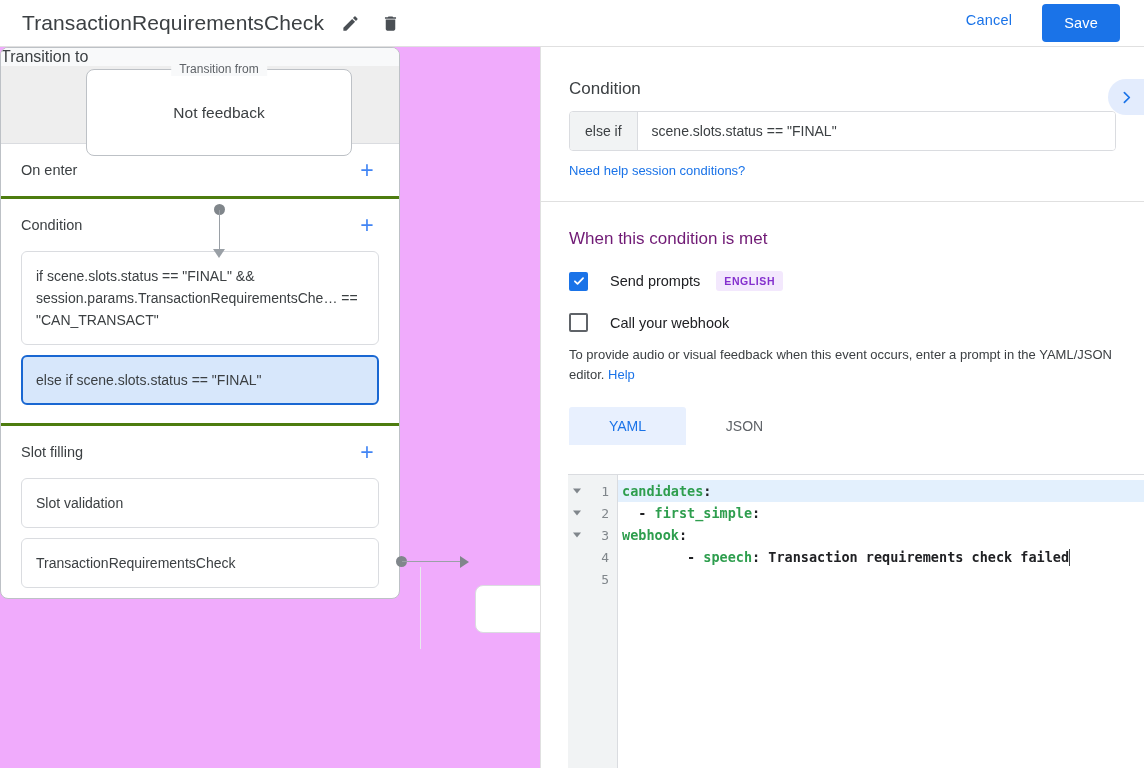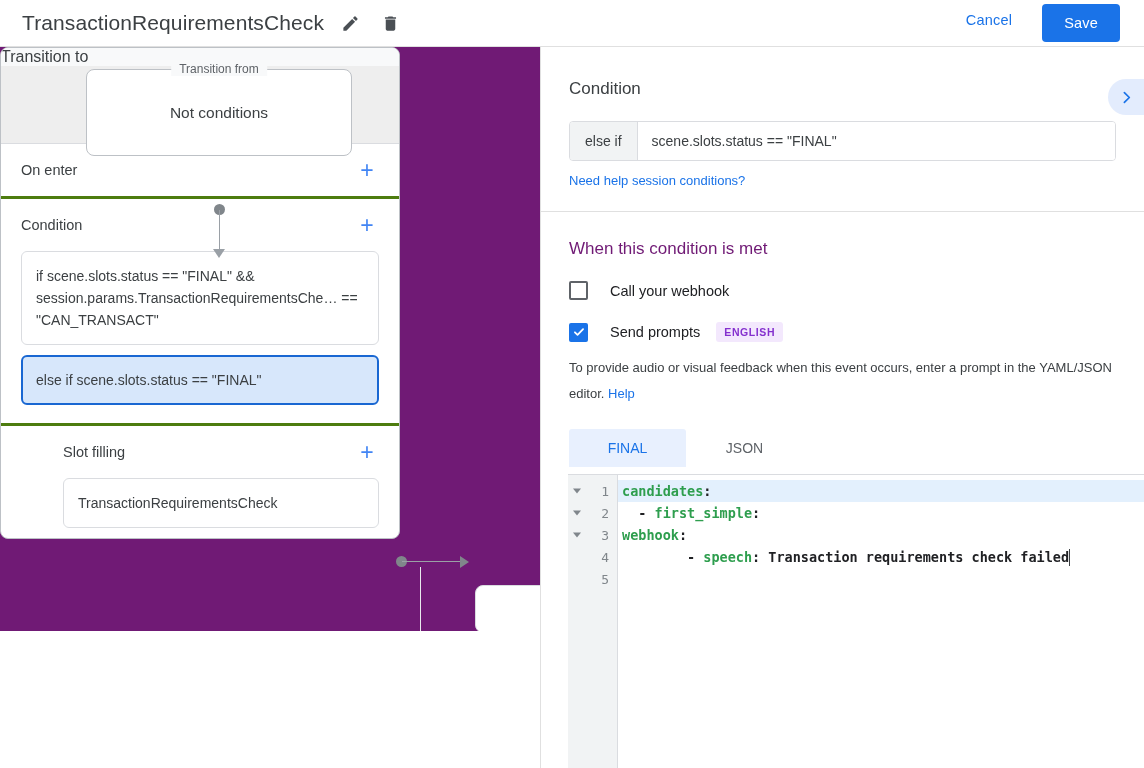--- a/index.html
+++ b/index.html
@@ -62,22 +62,22 @@
     margin-left: 16px;
     cursor: pointer;
     letter-spacing: .2px;
     font-family: "Liberation Sans", sans-serif;
   }
 
   
   .canvas {
     position: absolute;
     top: 47px; left: 0;
-    width: 540px; height: 584px;
-    background: #701a75;
+    width: 540px; height: 721px;
+    background: #f0abfc;
     overflow: hidden;
   }
 
   .fieldset {
     position: absolute;
     border: 1px solid #bdc1c6;
     border-radius: 8px;
     background: #ffffff;
   }
   .fieldset .legend {
@@ -146,21 +146,21 @@
     align-items: center; justify-content: center;
     border-bottom: 1px solid #dadce0;
   }
   .scene-name { font-size: 15.5px; color: #3c4043; }
   .scene-sub  { font-size: 11.5px; color: #5f6368; margin-top: 5px; }
 
   .section {
     border-bottom: 3px solid #4d7c0f;
     padding: 0 20px 0 20px;
   }
-  .section:last-child { border-bottom: none; margin-left: 42px; }
+  .section:last-child { border-bottom: none; }
   .section-head {
     display: flex; align-items: center;
     height: 52px;
   }
   .section-title { font-size: 14.5px; color: #3c4043; }
   .plus-btn {
     margin-left: auto;
     color: #4285f4;
     font-size: 23px;
     line-height: 1;
@@ -224,21 +224,21 @@
     width: 36px; height: 36px;
     background: #e3ecfd;
     border-top-left-radius: 18px;
     border-bottom-left-radius: 18px;
     display: flex; align-items: center; justify-content: center;
     cursor: pointer;
   }
 
   .cond-input {
     display: flex;
-    margin-top: 22px;
+    margin-top: 12px;
     border: 1px solid #dadce0;
     border-radius: 4px;
     height: 40px;
     overflow: hidden;
   }
   .cond-prefix {
     background: #f1f3f4;
     border-right: 1px solid #dadce0;
     display: flex; align-items: center;
     padding: 0 15px;
@@ -301,21 +301,21 @@
     font-size: 10.5px;
     font-weight: 700;
     letter-spacing: .6px;
     padding: 4px 8px;
     border-radius: 3px;
   }
   .desc {
     margin-top: 13px;
     font-size: 13px;
     color: #3c4043;
-    line-height: 26px;
+    line-height: 20px;
     max-width: 556px;
   }
   .desc a { color: #1a73e8; text-decoration: none; cursor: pointer; }
 
   
   .tabs {
     display: flex;
     margin-top: 22px;
   }
   .tab {
@@ -412,21 +412,21 @@
   <div class="topbar-right">
     <button class="cancel-btn">Cancel</button>
     <button class="save-btn">Save</button>
   </div>
 </div>
 
 <div class="canvas">
 
   <div class="fieldset" id="transition-from">
     <div class="legend">Transition from</div>
-    <div class="body">Not conditions</div>
+    <div class="body">Not feedback</div>
   </div>
 
   <div class="connector-dot" style="left:214px; top:157px;"></div>
   <div class="connector-line" style="left:219px; top:163px; width:1px; height:41px;"></div>
   <div class="arrow-down" style="left:213px; top:202px;"></div>
 
   <div class="canvas-vline"></div>
 
   <div id="transition-to">
     <div class="legend">Transition to</div>
@@ -450,20 +450,21 @@
       <div class="sub-card">if scene.slots.status == "FINAL" &amp;&amp; session.params.TransactionRequirementsChe… == "CAN_TRANSACT"</div>
       <div class="sub-card selected">else if scene.slots.status == "FINAL"</div>
       <div style="height:8px"></div>
     </div>
 
     <div class="section">
       <div class="section-head">
         <span class="section-title">Slot filling</span>
         <span class="plus-btn">+</span>
       </div>
+      <div class="sub-card tall">Slot validation</div>
       <div class="sub-card tall">TransactionRequirementsCheck</div>
     </div>
   </div>
 
   <div class="connector-dot" style="left:396px; top:509px;"></div>
   <div class="connector-line" style="left:402px; top:514px; width:60px; height:1px;"></div>
   <div class="arrow-right" style="left:460px; top:509px;"></div>
   <div id="next-node"></div>
 </div>
 
@@ -483,43 +484,43 @@
       <div class="cond-value">scene.slots.status == "FINAL"</div>
     </div>
 
     <a class="help-link">Need help session conditions?</a>
   </div>
 
   <div class="panel-divider"></div>
 
   <div class="panel-section">
     <div class="panel-h2">When this condition is met</div>
-
-    <div class="check-row">
-      <div class="cbox"></div>
-      <span class="check-label">Call your webhook</span>
-    </div>
 
     <div class="check-row">
       <div class="cbox checked">
         <svg width="14" height="14" viewBox="0 0 24 24">
           <path fill="none" stroke="#ffffff" stroke-width="3" stroke-linecap="round" stroke-linejoin="round" d="M5 12.5l4.5 4.5L19 7"></path>
         </svg>
       </div>
       <span class="check-label">Send prompts</span>
       <span class="lang-badge">ENGLISH</span>
     </div>
 
+    <div class="check-row">
+      <div class="cbox"></div>
+      <span class="check-label">Call your webhook</span>
+    </div>
+
     <div class="desc">
       <span>To provide audio or visual feedback when this event occurs, enter a prompt in the YAML/JSON editor.</span>
       <a>Help</a>
     </div>
 
     <div class="tabs">
-      <div class="tab active">FINAL</div>
+      <div class="tab active">YAML</div>
       <div class="tab">JSON</div>
     </div>
   </div>
 </div>
 
 <div class="editor">
   <div class="gutter" id="gutter">
       <div class="gline"><span class="fold"></span>1</div>
       <div class="gline"><span class="fold"></span>2</div>
       <div class="gline"><span class="fold"></span>3</div>

